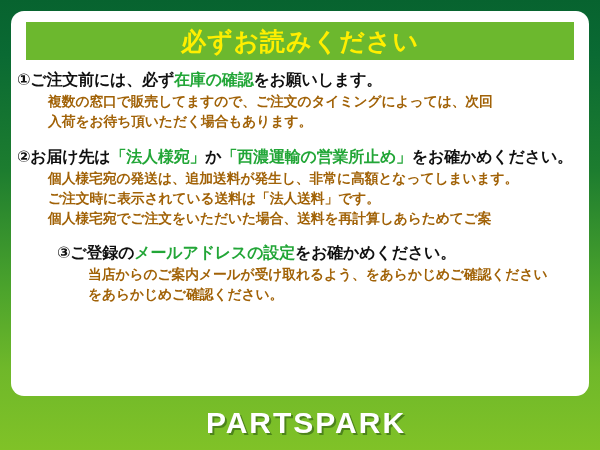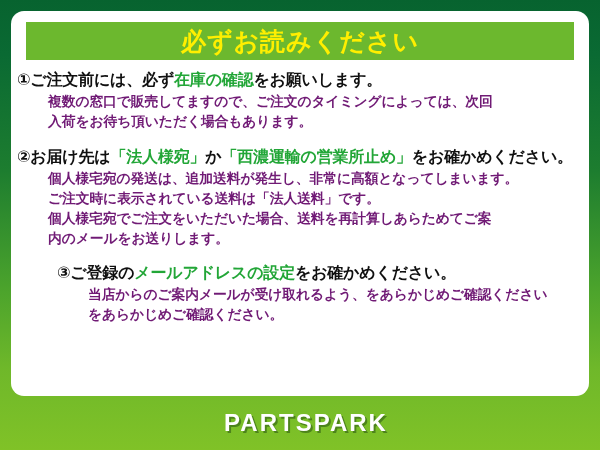--- a/index.html
+++ b/index.html
@@ -85,21 +85,21 @@
   }
   .item-head .num {
     font-weight: bold;
   }
   .hl {
     color: #22a637;
   }
   .item-sub {
     font-size: 13.8px;
     font-weight: bold;
-    color: #701a75;
+    color: #a16207;
     line-height: 1.45;
     letter-spacing: -0.1px;
     margin-left: 31px;
     margin-top: 2px;
   }
   .item-sub div {
     white-space: nowrap;
   }
 
   #item-1 { margin-top: 2px; }
@@ -113,21 +113,21 @@
     left: 0;
     top: 396px;
     width: 600px;
     height: 54px;
     display: flex;
     align-items: center;
     justify-content: center;
   }
   #footer-text {
     color: #ffffff;
-    font-size: 24px;
+    font-size: 30px;
     font-weight: bold;
     letter-spacing: 2px;
     text-shadow: 2px 2px 0 rgba(20,60,10,0.45);
     margin-left: 12px;
   }
 </style>
 </head>
 <body>
 
 <div id="banner">
@@ -147,21 +147,20 @@
           <div>入荷をお待ち頂いただく場合もあります。</div>
         </div>
       </div>
 
       <div class="item" id="item-2">
         <div class="item-head wrap"><span class="num">②</span><span>お届け先は</span><span class="hl">「法人様宛」</span><span>か</span><span class="hl">「西濃運輸の営業所止め」</span><span>をお確かめください。</span></div>
         <div class="item-sub">
           <div>個人様宅宛の発送は、追加送料が発生し、非常に高額となってしまいます。</div>
           <div>ご注文時に表示されている送料は「法人送料」です。</div>
           <div>個人様宅宛でご注文をいただいた場合、送料を再計算しあらためてご案</div>
-          <div>内のメールをお送りします。</div>
         </div>
       </div>
 
       <div class="item" id="item-3">
         <div class="item-head"><span class="num">③</span><span>ご登録の</span><span class="hl">メールアドレスの設定</span><span>をお確かめください。</span></div>
         <div class="item-sub">
           <div>当店からのご案内メールが受け取れるよう、をあらかじめご確認ください</div>
           <div>をあらかじめご確認ください。</div>
         </div>
       </div>

